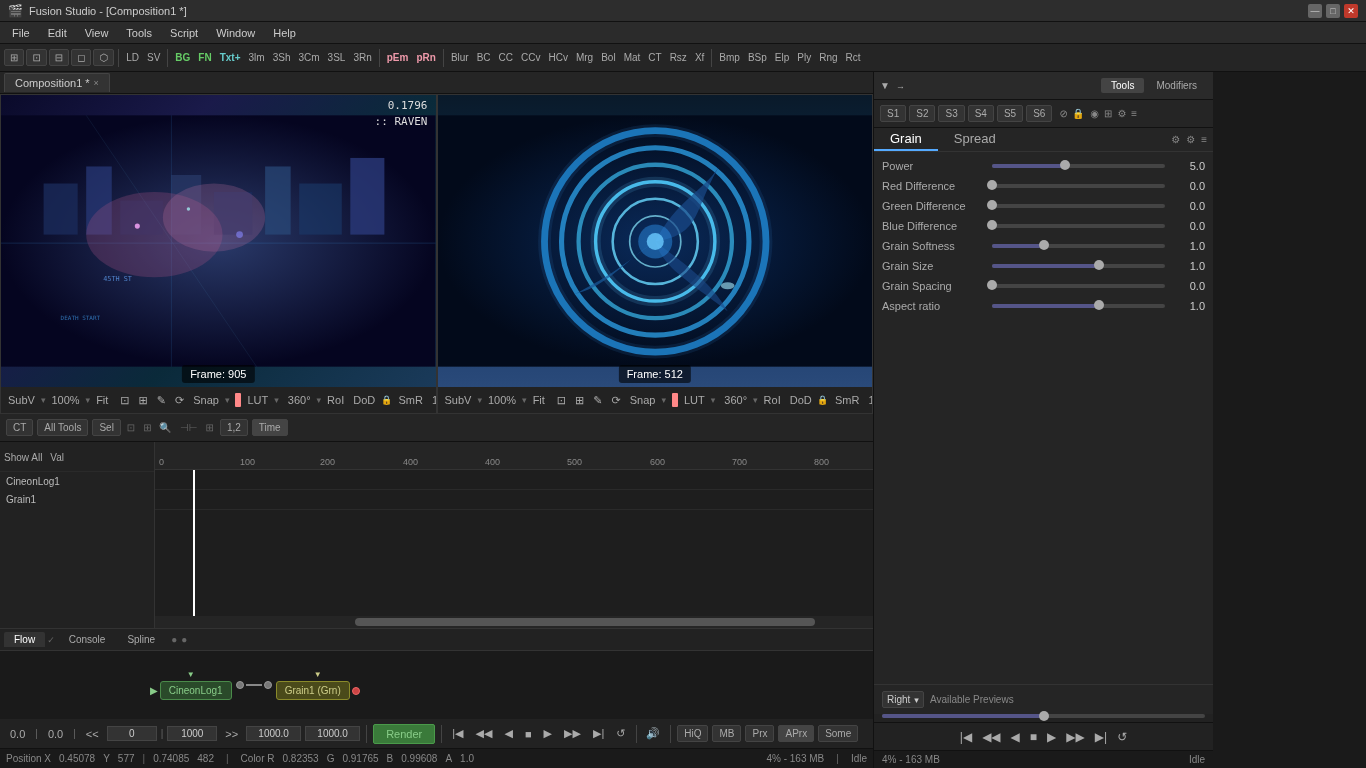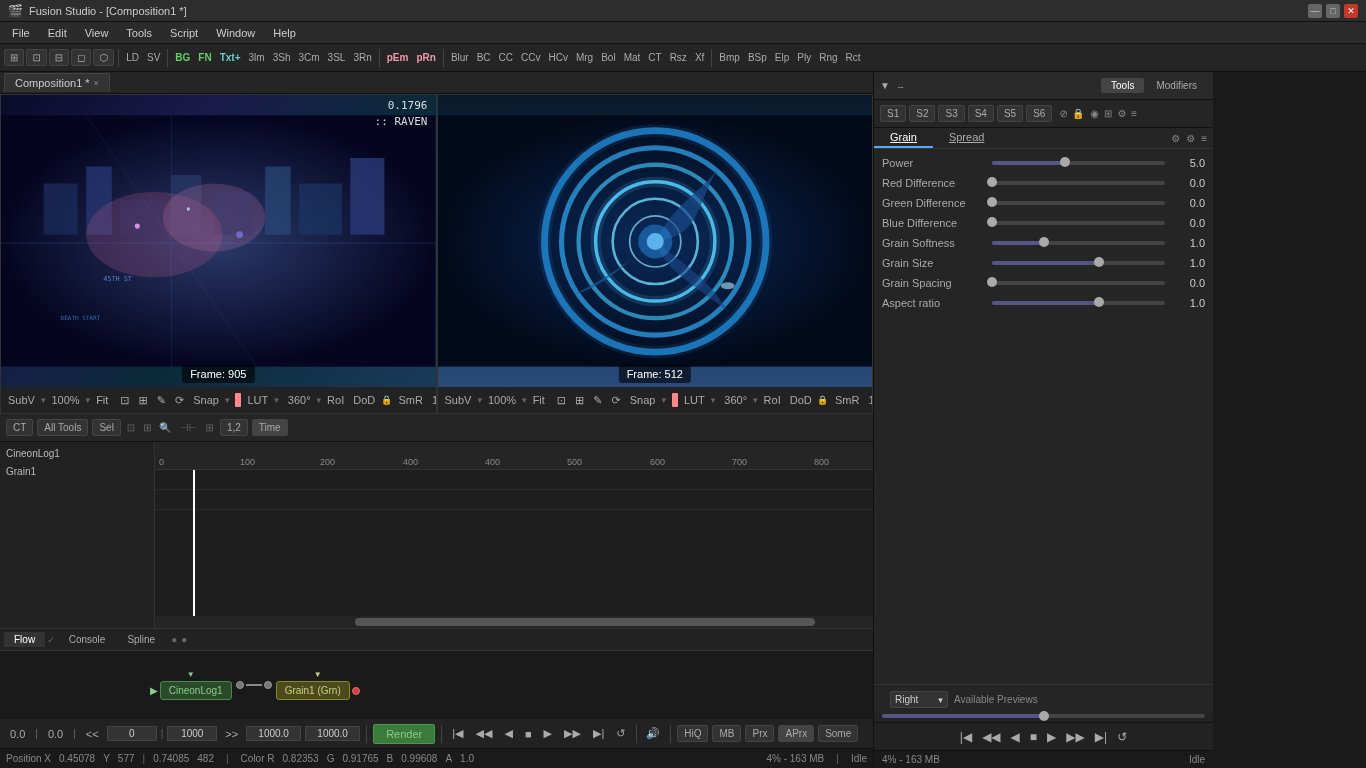--- a/index.html
+++ b/index.html
@@ -78,32 +78,32 @@
     #statusbar { height: 20px; background: #1a1a1a; display: flex; align-items: center; padding: 0 6px; gap: 8px; border-top: 1px solid #111; font-size: 10px; color: #888; }
 
     
     #right-panel { width: 340px; background: #252525; display: flex; flex-direction: column; border-left: 1px solid #111; }
     #rp-header { height: 28px; display: flex; align-items: center; padding: 0 6px; background: #2a2a2a; border-bottom: 1px solid #111; gap: 4px; }
     .rp-tabs { display: flex; gap: 2px; margin-left: auto; }
     .rp-tab { padding: 2px 10px; font-size: 10px; color: #aaa; cursor: pointer; border-radius: 2px; }
     .rp-tab-active { background: #444; color: #fff; }
     #rp-subheader { height: 28px; display: flex; align-items: center; padding: 0 6px; background: #252525; border-bottom: 1px solid #111; gap: 3px; }
     .rp-s-btn { padding: 2px 6px; font-size: 10px; color: #aaa; background: #333; border: 1px solid #444; border-radius: 2px; cursor: pointer; }
-    .rp-tool-tab { padding: 3px 16px; font-size: 11px; color: #aaa; cursor: pointer; border-bottom: 2px solid transparent; text-decoration: underline; }
+    .rp-tool-tab { padding: 3px 16px; font-size: 13px; color: #aaa; cursor: pointer; border-bottom: 2px solid transparent; }
     .rp-tool-tab-active { color: #fff; border-bottom: 2px solid #5af; }
     #rp-body { flex: 1; overflow-y: auto; padding: 8px; }
     .param-row { display: flex; align-items: center; margin-bottom: 8px; }
     .param-label { width: 110px; font-size: 11px; color: #aaa; flex-shrink: 0; }
     .param-slider-wrap { flex: 1; position: relative; height: 6px; }
     .param-slider-track { width: 100%; height: 4px; background: #444; border-radius: 2px; position: relative; top: 1px; }
     .param-slider-fill { height: 4px; background: #558; border-radius: 2px; }
     .param-slider-thumb { width: 10px; height: 10px; border-radius: 50%; background: #aaa; position: absolute; top: -3px; transform: translateX(-50%); }
     .param-value { width: 40px; text-align: right; font-size: 11px; color: #ccc; }
     #rp-preview-dropdowns { display: flex; align-items: center; gap: 6px; padding: 6px 8px; border-top: 1px solid #333; }
-    .rp-dropdown { background: #333; border: 1px solid #444; color: #ccc; font-size: 10px; padding: 2px 4px; border-radius: 2px; display: flex; align-items: center; gap: 20px; cursor: pointer; margin-left: 8px; }
+    .rp-dropdown { background: #333; border: 1px solid #444; color: #ccc; font-size: 10px; padding: 2px 4px; border-radius: 2px; display: flex; align-items: center; gap: 4px; cursor: pointer; }
     .rp-dropdown-label { font-size: 10px; color: #888; }
 
     
     #rp-transport { height: 28px; background: #222; border-top: 1px solid #111; display: flex; align-items: center; justify-content: center; gap: 4px; }
     .rp-trans-btn { font-size: 12px; color: #aaa; cursor: pointer; padding: 2px 3px; }
 
     
     .viewer-canvas { width: 100%; height: calc(100% - 26px); display: flex; align-items: center; justify-content: center; position: relative; overflow: hidden; }
     .viewer-canvas-left { background: linear-gradient(135deg, #0a0a2a 0%, #1a1a4a 30%, #0a2a3a 60%, #1a3a5a 100%); }
     .viewer-canvas-right { background: linear-gradient(180deg, #0a1a2a 0%, #0a2a4a 40%, #1a3a6a 70%, #2a4a7a 100%); }
@@ -343,20 +343,24 @@
         <span style="font-size:10px;color:#666;margin:0 2px;">⊡</span>
         <span style="font-size:10px;color:#666;margin:0 2px;">⊞</span>
         <span style="font-size:10px;color:#666;margin:0 2px;">🔍</span>
         <span style="font-size:10px;color:#666;margin:0 2px;">⊣⊢</span>
         <span style="font-size:10px;color:#666;margin:0 2px;">⊞</span>
         <button class="tl-btn">1,2</button>
         <button class="tl-btn tl-active">Time</button>
       </div>
       <div id="timeline-content">
         <div id="timeline-labels">
+          <div style="height:28px;display:flex;align-items:center;gap:4px;padding:0 4px;border-bottom:1px solid #2a2a2a;">
+            <span style="font-size:10px;color:#aaa;cursor:pointer;">Show All</span>
+            <span style="font-size:10px;color:#aaa;margin-left:4px;cursor:pointer;">Val</span>
+          </div>
           <div class="tl-label">CineonLog1</div>
           <div class="tl-label">Grain1</div>
         </div>
         <div id="timeline-track" style="position:relative;flex:1;display:flex;flex-direction:column;">
           <div id="timeline-ruler" style="height:28px;background:#252525;border-bottom:1px solid #333;position:relative;display:flex;align-items:flex-end;padding-bottom:2px;">
             <span class="ruler-mark" style="left:4px;">0</span>
             <span class="ruler-mark" style="left:85px;">100</span>
             <span class="ruler-mark" style="left:165px;">200</span>
             <span class="ruler-mark" style="left:248px;">400</span>
             <span class="ruler-mark" style="left:330px;">400</span>

